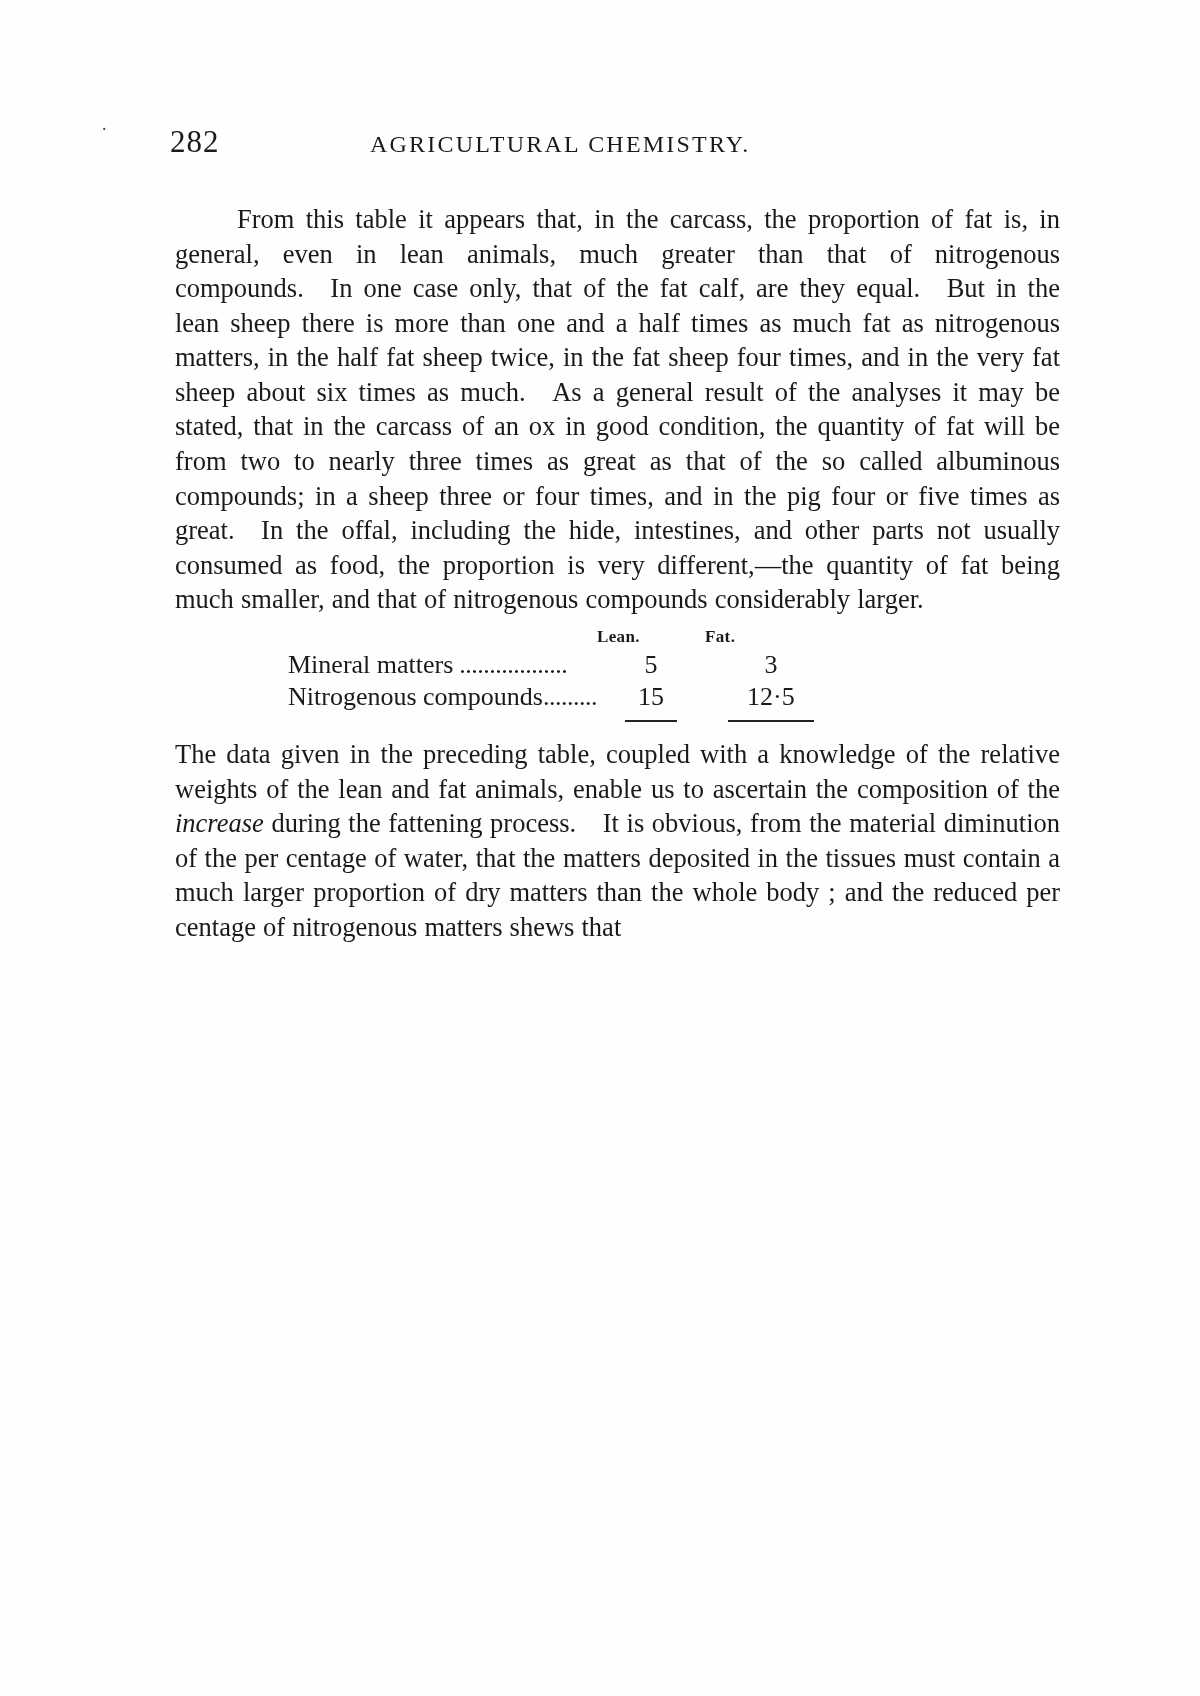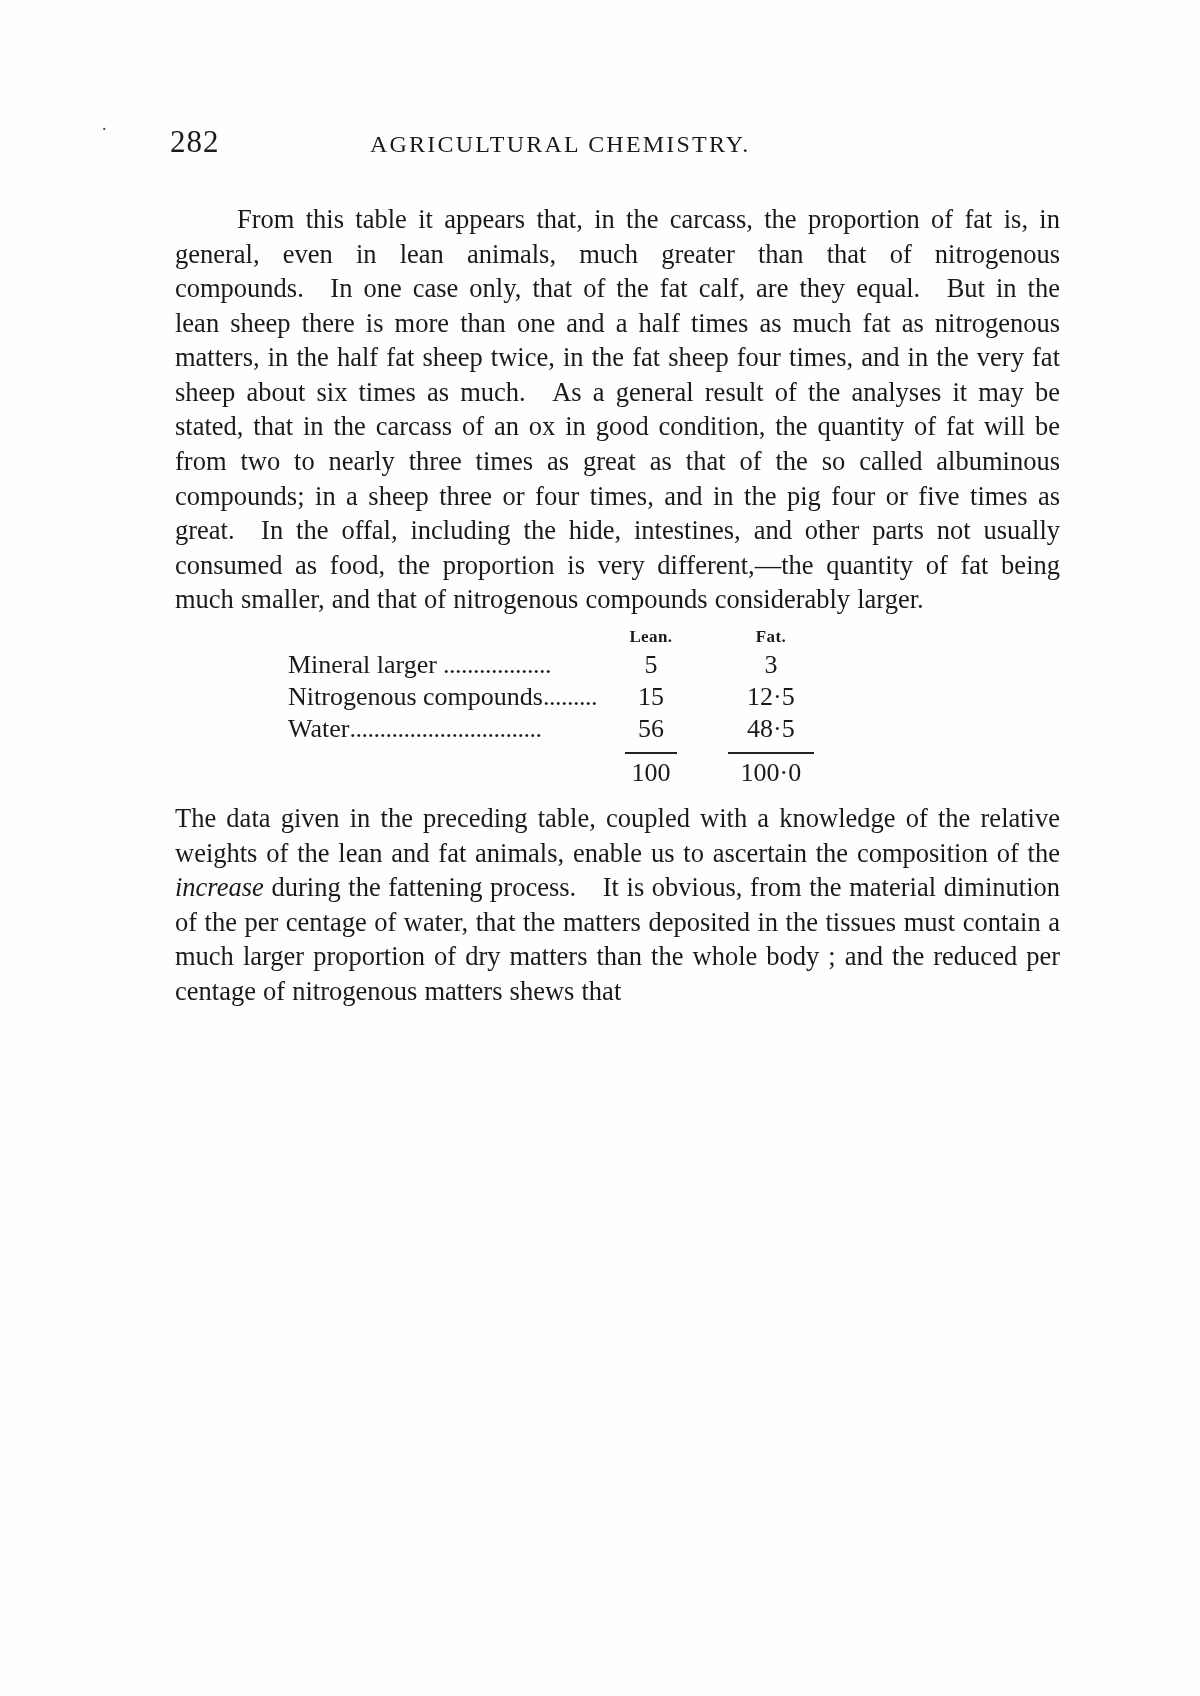--- a/index.html
+++ b/index.html
@@ -74,21 +74,21 @@
   table.comp {
     border-collapse: collapse;
     margin-left: 118px;
     font-size: 26px;
   }
   table.comp th {
     font-size: 17px;
     font-weight: bold;
     letter-spacing: 0.4px;
     padding: 0 0 2px 0;
-    text-align: center;
+    text-align: left;
   }
   table.comp th.lbl { text-align: left; }
   table.comp td {
     padding: 1px 0;
     vertical-align: bottom;
   }
   td.label {
     white-space: nowrap;
     padding-right: 8px;
   }
@@ -136,47 +136,37 @@
       <table class="comp">
         <thead>
           <tr>
             <th class="lbl"></th>
             <th>Lean.</th>
             <th>Fat.</th>
           </tr>
         </thead>
         <tbody>
           <tr>
-            <td class="label"><span>Mineral larger</span><span class="leader"> ..................</span></td>
+            <td class="label"><span>Mineral matters</span><span class="leader"> ..................</span></td>
             <td class="lean">5</td>
             <td class="fat">3</td>
           </tr>
           <tr>
             <td class="label"><span>Nitrogenous compounds</span><span class="leader">.........</span></td>
             <td class="lean">15</td>
             <td class="fat">12·5</td>
           </tr>
           <tr>
-            <td class="label"><span>Water</span><span class="leader">................................</span></td>
-            <td class="lean">56</td>
-            <td class="fat">48·5</td>
-          </tr>
-          <tr>
             <td class="rule-cell"></td>
             <td class="rule-cell">
                 <div class="rule short"></div>
               </td>
             <td class="rule-cell">
                 <div class="rule long"></div>
               </td>
-          </tr>
-          <tr class="totals">
-            <td class="label"></td>
-            <td class="lean">100</td>
-            <td class="fat">100·0</td>
           </tr>
         </tbody>
       </table>
     </div>
 
     <div class="spacer-8"></div>
 
     <p class="body-par no-indent"><span>The data given in the preceding table, coupled with a knowledge of the relative weights of the lean and fat animals, enable us to ascertain the composition of the </span><span class="ital">increase</span><span> during the fattening process. It is obvious, from the material diminution of the per centage of water, that the matters deposited in the tissues must contain a much larger proportion of dry matters than the whole body ; and the reduced per centage of nitrogenous matters shews that</span></p>
 
   </div>

